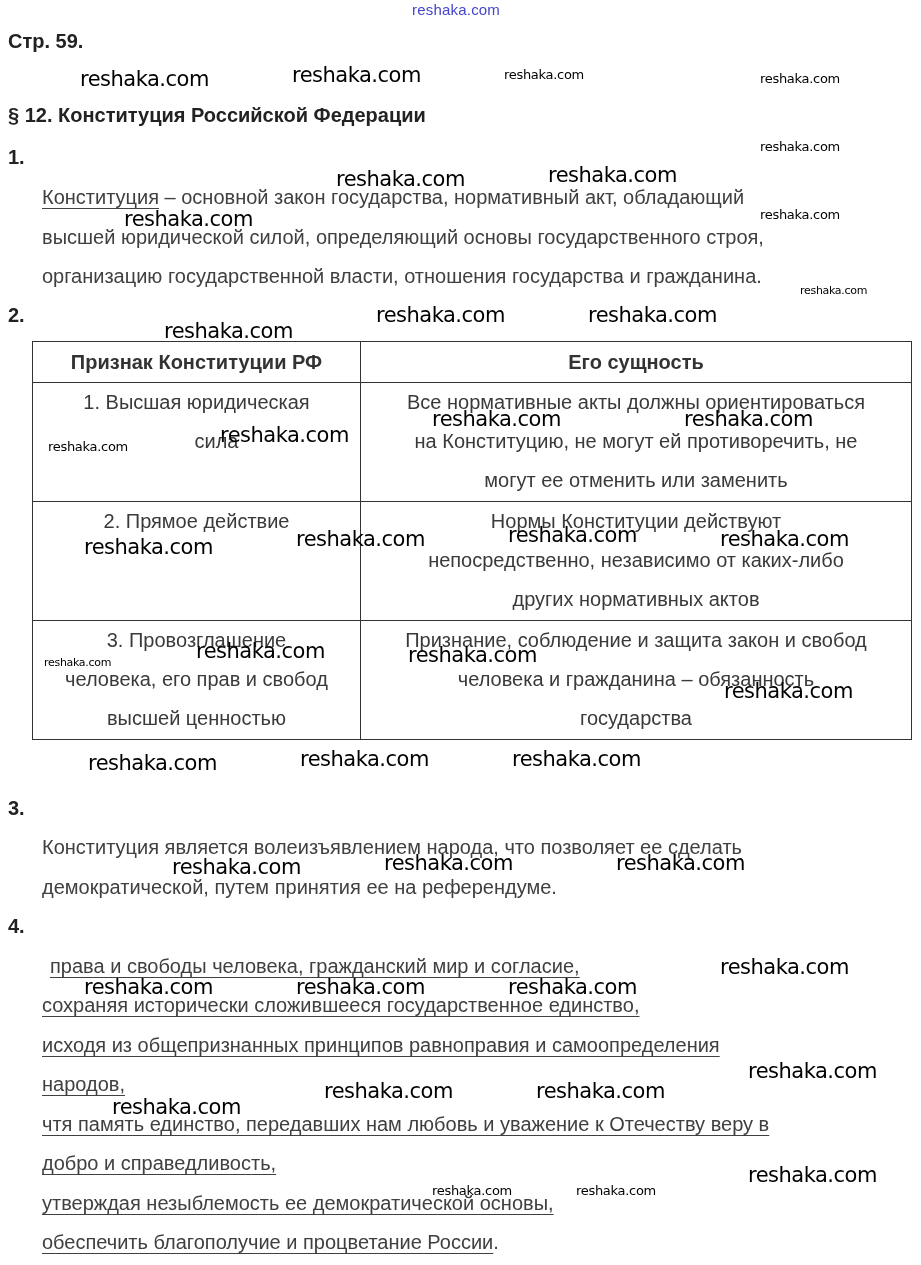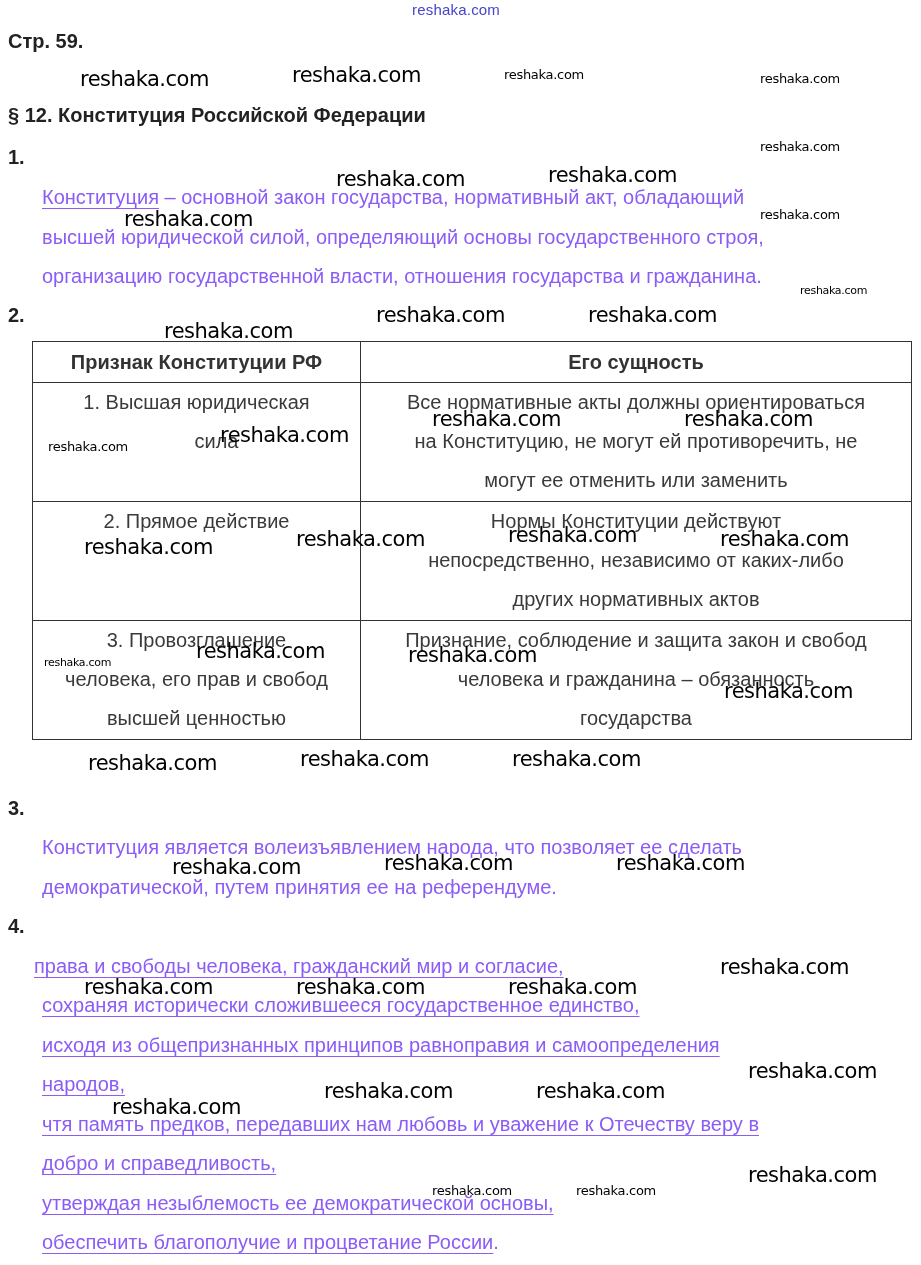--- a/index.html
+++ b/index.html
@@ -5,21 +5,21 @@
   html, body { margin: 0; padding: 0; background: #ffffff; }
   body {
     width: 921px; height: 1265px; position: relative; overflow: hidden;
     font-family: "Liberation Sans", sans-serif; color: #2b2b2b;
   }
   .abs { position: absolute; white-space: nowrap; }
   .site-header { left: 412px; top: 1px; font-size: 15px; color: #4444cc; letter-spacing: 0.2px; }
   .page-ref { left: 8px; top: 30px; font-size: 20px; font-weight: bold; color: #222; }
   .chapter-title { left: 8px; top: 86px; font-size: 20px; font-weight: bold; color: #222; margin-top: 18px; }
   .qnum { font-size: 20px; font-weight: bold; color: #222; }
-  .body-text { font-size: 20px; color: #8b5cf6; }
+  .body-text { font-size: 20px; color: #404040; }
   .u { text-decoration: underline; text-underline-offset: 4px; text-decoration-thickness: 1px; }
   .wm-big { font-size: 21px; color: #000; font-family: "DejaVu Sans", sans-serif; letter-spacing: -0.5px; }
   .wm-small { font-size: 13px; color: #000; font-family: "DejaVu Sans", sans-serif; letter-spacing: -0.3px; }
   .wm-tiny { font-size: 11px; color: #000; font-family: "DejaVu Sans", sans-serif; letter-spacing: -0.3px; }
 
   table.c {
     position: absolute; left: 32px; top: 341px; width: 880px;
     border-collapse: collapse; font-size: 20px; color: #3a3a3a;
   }
   table.c td, table.c th { border: 1px solid #333; text-align: center; vertical-align: top; padding: 0; margin-left: 16px; }
@@ -81,25 +81,25 @@
     </td>
   </tr>
 </tbody>
   </table>
 
 <div class="abs qnum" style="left:8px;top:797px;">3.</div>
 <div class="abs body-text" style="left:42px;top:836px;">Конституция является волеизъявлением народа, что позволяет ее сделать</div>
 <div class="abs body-text" style="left:42px;top:876px;">демократической, путем принятия ее на референдуме.</div>
 
 <div class="abs qnum" style="left:8px;top:915px;">4.</div>
-<div class="abs body-text u" style="left:34px;top:955px;">права и свободы человека, гражданский мир и согласие,</div>
+<div class="abs body-text u" style="left:50px;top:955px;">права и свободы человека, гражданский мир и согласие,</div>
 <div class="abs body-text u" style="left:42px;top:994px;">сохраняя исторически сложившееся государственное единство,</div>
 <div class="abs body-text u" style="left:42px;top:1034px;">исходя из общепризнанных принципов равноправия и самоопределения</div>
 <div class="abs body-text u" style="left:42px;top:1073px;">народов,</div>
-<div class="abs body-text u" style="left:42px;top:1113px;">чтя память предков, передавших нам любовь и уважение к Отечеству веру в</div>
+<div class="abs body-text u" style="left:42px;top:1113px;">чтя память единство, передавших нам любовь и уважение к Отечеству веру в</div>
 <div class="abs body-text u" style="left:42px;top:1152px;">добро и справедливость,</div>
 <div class="abs body-text u" style="left:42px;top:1192px;">утверждая незыблемость ее демократической основы,</div>
 <div class="abs body-text" style="left:42px;top:1231px;"><span class="u">обеспечить благополучие и процветание России</span><span>.</span></div>
 
 <div class="abs wm-big" style="left:80px;top:67px;">reshaka.com</div>
 <div class="abs wm-big" style="left:292px;top:63px;">reshaka.com</div>
 <div class="abs wm-small" style="left:504px;top:67px;">reshaka.com</div>
 <div class="abs wm-small" style="left:760px;top:71px;">reshaka.com</div>
 <div class="abs wm-small" style="left:760px;top:139px;">reshaka.com</div>
 <div class="abs wm-big" style="left:336px;top:167px;">reshaka.com</div>

